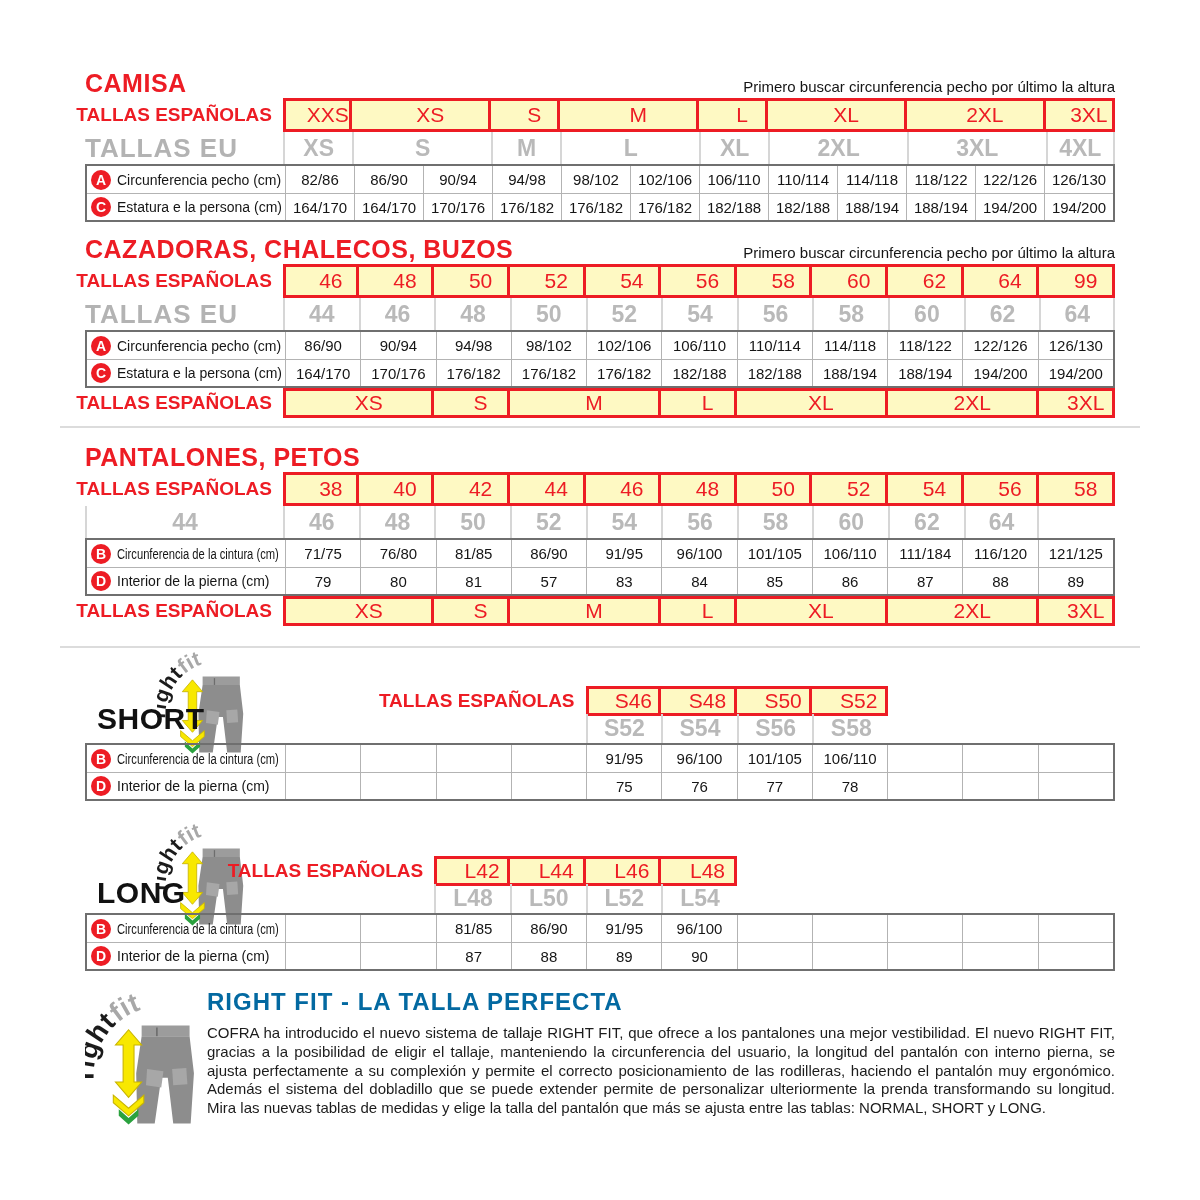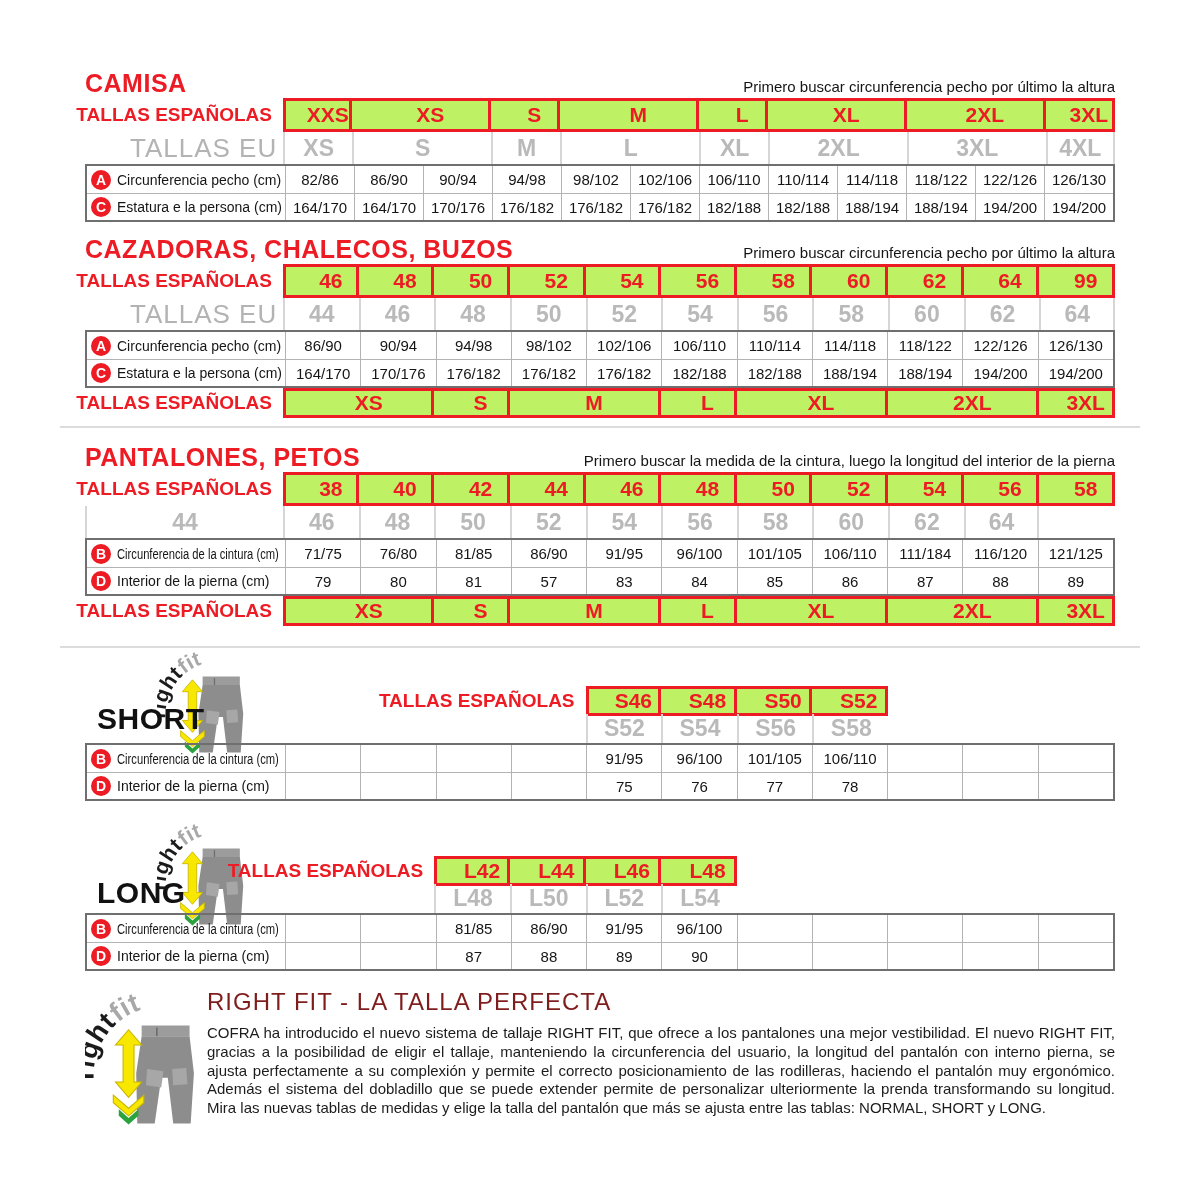--- a/index.html
+++ b/index.html
@@ -17,44 +17,44 @@
   .sec{position:absolute;left:85px;width:1030px;}
   .sec-head{position:relative;height:28px;}
   .sec-title{color:var(--red);font-size:25px;font-weight:bold;letter-spacing:.5px;line-height:26px;white-space:nowrap;}
   .note{position:absolute;right:0;bottom:3px;font-size:15px;color:var(--ink);white-space:nowrap;}
   .tbl{width:100%;}
   .trow{display:grid;align-items:stretch;}
   .cell{display:flex;align-items:center;justify-content:center;min-width:0;}
   .red-row{height:34px;}
   .red-row.mini{height:28px;}
   .red-label{justify-content:flex-end;color:var(--red);font-size:19px;font-weight:bold;padding-right:11px;white-space:nowrap;}
-  .rbox{border:3px solid var(--red);border-left-width:0;color:var(--red);font-size:21px;font-weight:bold;background:#bef264;padding-left:20px;}
+  .rbox{border:3px solid var(--red);border-left-width:0;color:var(--red);font-size:21px;font-weight:normal;background:#fef9c3;padding-left:20px;}
   .rbox.first{border-left-width:3px;}
   .gray-row{height:32px;}
   .gray-row.mini{height:29px;}
-  .gray-label{justify-content:flex-start;color:var(--gray-txt);font-size:26px;font-weight:normal;letter-spacing:1px;white-space:nowrap;margin-left:45px;}
+  .gray-label{justify-content:flex-start;color:var(--gray-txt);font-size:26px;font-weight:bold;letter-spacing:1px;white-space:nowrap;}
   .gcell{border-left:2px solid var(--glight);color:var(--gray-num);font-size:23px;font-weight:bold;}
   .gcell:last-child{border-right:2px solid var(--glight);}
   .dframe{border:2px solid var(--frame);}
   .drow{display:grid;height:27px;}
   .drow + .drow{border-top:1px solid var(--inner);}
   .dcell{border-left:1px solid var(--inner);font-size:15px;color:var(--ink);}
   .dlabel{justify-content:flex-start;gap:6px;padding-left:4px;overflow:visible;}
   .badge{flex:0 0 auto;width:20px;height:20px;border-radius:50%;background:var(--red);color:#fff;font-size:14px;font-weight:bold;display:flex;align-items:center;justify-content:center;}
   .dlabel-text{font-size:14px;color:var(--ink);white-space:nowrap;}
   .dlabel-text.squeeze{transform:scaleX(.8);transform-origin:left center;}
   .bottom-red{height:29px;}
   .divider{position:absolute;left:60px;width:1080px;height:2px;background:#dcdcdc;}
   .grp-sec{position:absolute;left:85px;width:1030px;}
   .grp-label{position:absolute;left:12px;font-size:30px;font-weight:bold;color:#111;letter-spacing:.5px;}
   .grp-logo{position:absolute;left:72px;top:-6px;width:98px;height:110px;}
   .mini-tbl{position:absolute;left:0;width:100%;}
   .rf-sec{position:absolute;left:85px;width:1030px;}
   .rf-big{position:absolute;left:0;top:0;width:122px;height:142px;}
-  .rf-title{position:absolute;left:122px;top:2px;font-size:24px;font-weight:normal;color:#7f1d1d;letter-spacing:1px;white-space:nowrap;}
+  .rf-title{position:absolute;left:122px;top:2px;font-size:24px;font-weight:bold;color:#0369a1;letter-spacing:1px;white-space:nowrap;}
   .rf-par{position:absolute;left:122px;top:38px;width:908px;font-size:15px;line-height:18.8px;color:#1c1c1c;text-align:justify;}
   .rf-right{fill:#1b1b1b;}
   .rf-fit{fill:#a8a8a8;font-weight:600;}
   svg text{font-family:"Liberation Sans",sans-serif;}
 </style>
 </head>
 <body>
 
 <div class="page">
 
@@ -208,21 +208,20 @@
           <div class="cell rbox">3XL</div>
         </div>
       </div>
   </section>
 
   <div class="divider" style="top:426px;"></div>
 
   <section class="sec" style="top:444px;">
     <div class="sec-head">
       <h2 class="sec-title">PANTALONES, PETOS</h2>
-      <div class="note">Primero buscar la medida de la cintura, luego la longitud del interior de la pierna</div>
     </div>
     <div class="tbl" id="tbl-pantalones">
         <div class="trow red-row" style="grid-template-columns: 198px repeat(11, 1fr);">
           <div class="cell red-label">TALLAS ESPAÑOLAS</div>
           <div class="cell rbox first">38</div>
           <div class="cell rbox">40</div>
           <div class="cell rbox">42</div>
           <div class="cell rbox">44</div>
           <div class="cell rbox">46</div>
           <div class="cell rbox">48</div>

